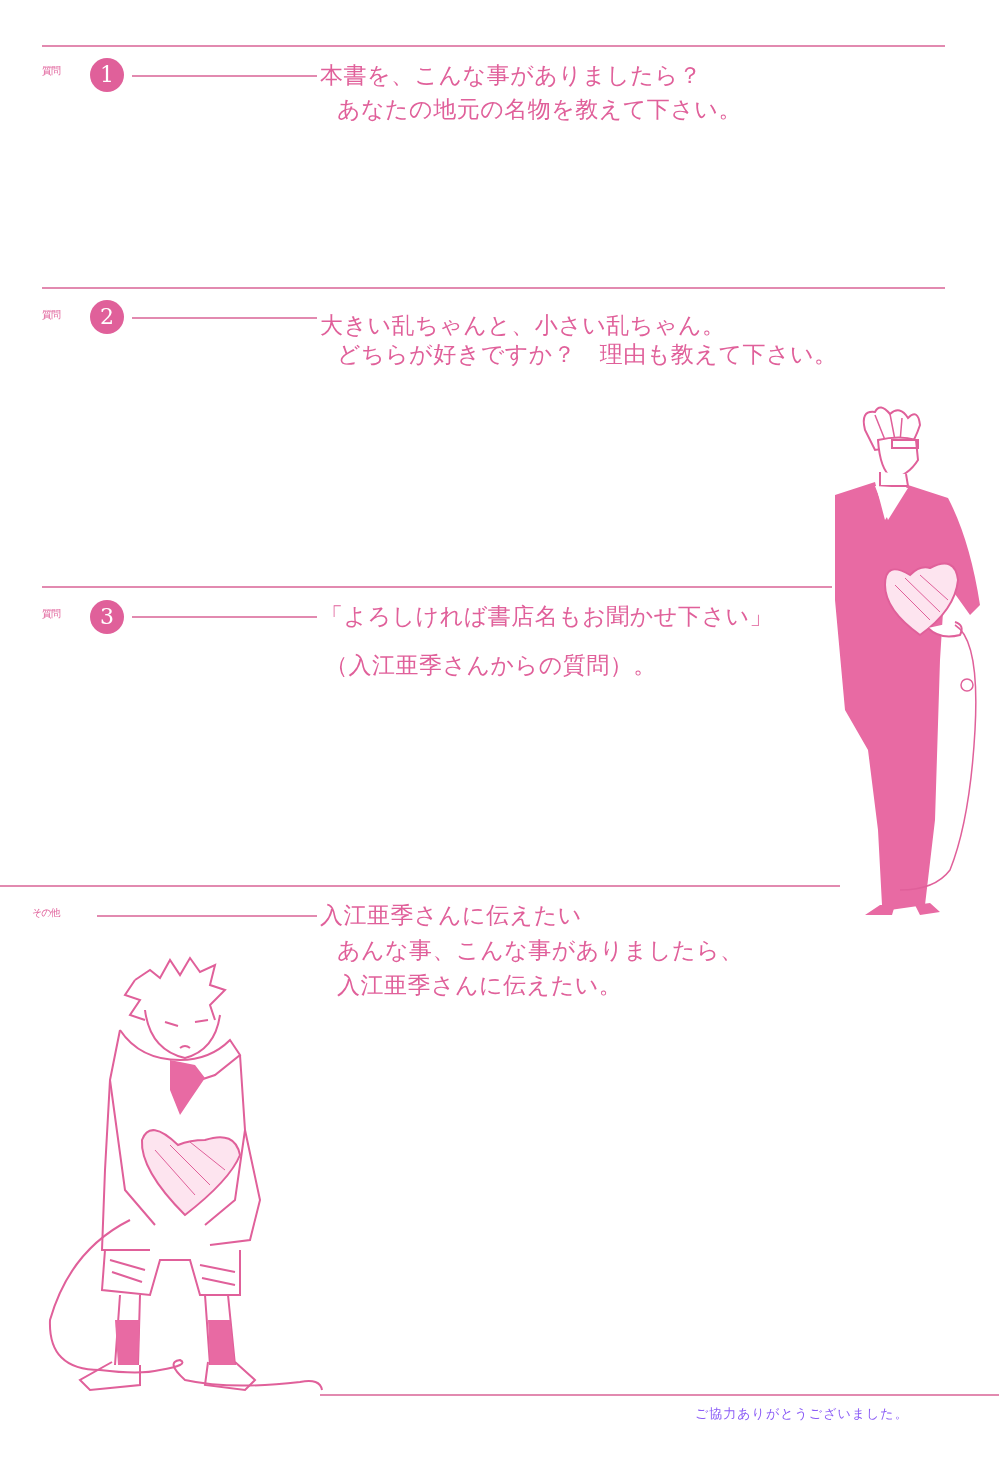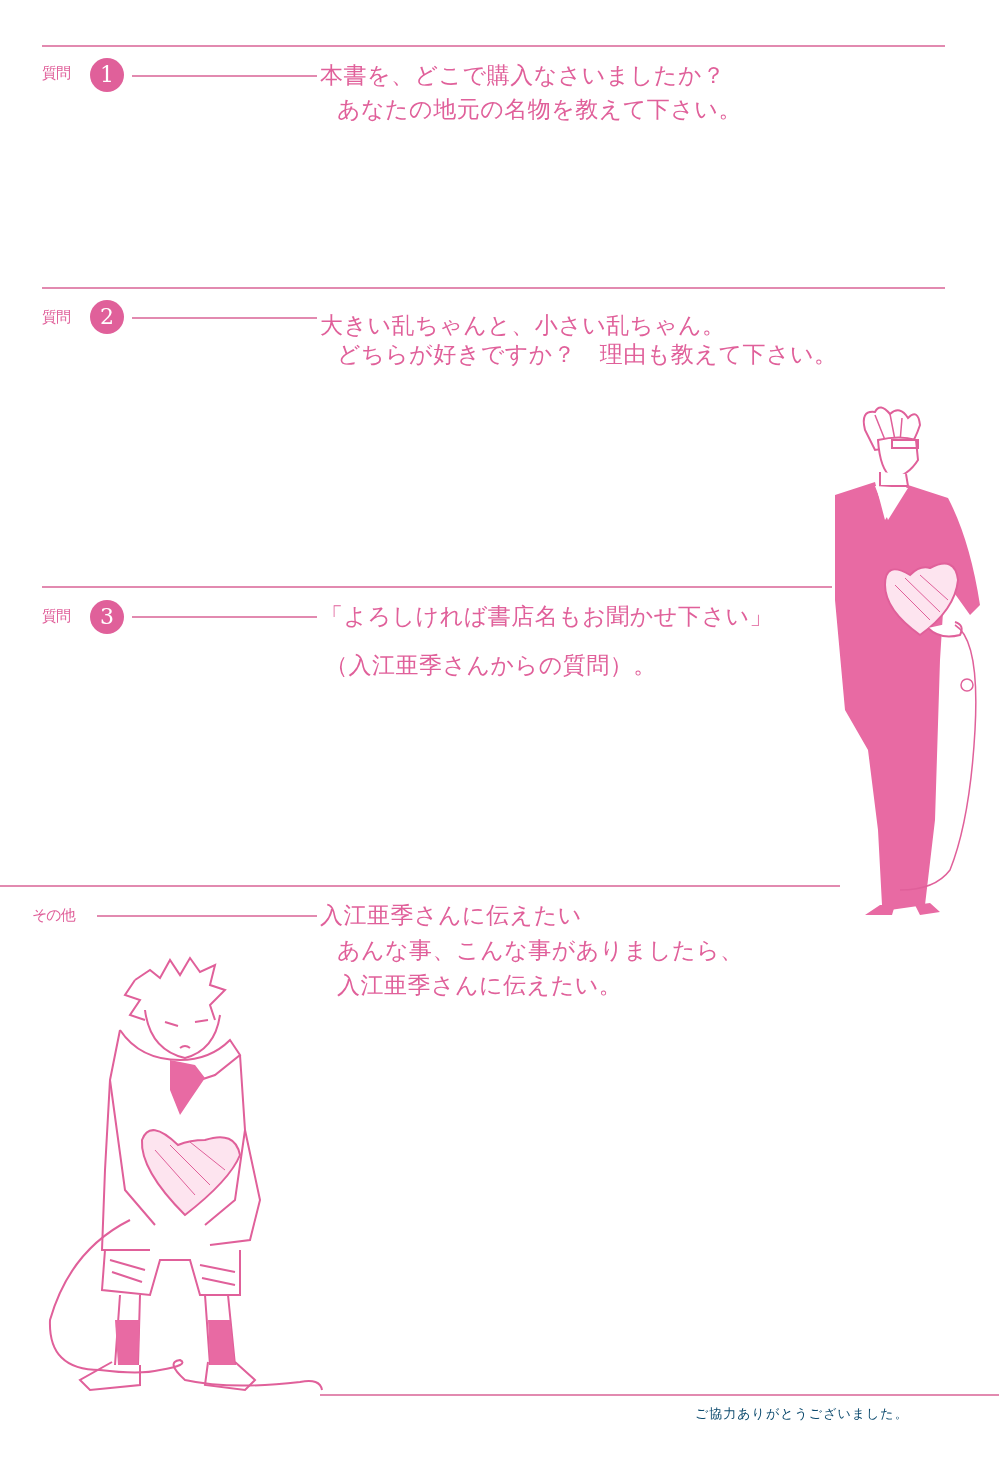--- a/index.html
+++ b/index.html
@@ -7,54 +7,54 @@
       width: 999px; height: 1478px; position: relative; overflow: hidden;
       font-family: "DejaVu Sans", "Liberation Sans", sans-serif;
       color: #e0609a;
     }
     .rule {
       position: absolute; height: 1.5px; background: #e28ab0;
     }
     .q-label {
       position: absolute;
       font-family: Liberation Serif, serif;
-      font-size: 15px; color: #e0609a; letter-spacing: -1px;
+      font-size: 10px; color: #e0609a; letter-spacing: -1px;
     }
     .q-badge {
       position: absolute; width: 34px; height: 34px; border-radius: 50%;
       background: #e0609a; color: #ffffff;
       font-family: "DejaVu Serif", "Liberation Serif", serif;
       font-size: 22px; line-height: 34px; text-align: center;
     }
     .leader {
       position: absolute; height: 1.5px; background: #e28ab0;
     }
     .q-text {
       position: absolute; font-size: 23px; line-height: 34px; color: #e0609a;
       white-space: pre; letter-spacing: 0.5px;
     }
     .thanks {
-      position: absolute; font-size: 13px; color: #0c4a6e; letter-spacing: 1px;
+      position: absolute; font-size: 13px; color: #8b5cf6; letter-spacing: 1px;
     }
     svg.illus { position: absolute; }
   </style>
 </head>
 <body>
 
 <div class="rule" style="left:42px; top:45px; width:903px;"></div>
 <div class="rule" style="left:42px; top:287px; width:903px;"></div>
 <div class="rule" style="left:42px; top:586px; width:790px;"></div>
 <div class="rule" style="left:0px; top:885px; width:840px;"></div>
 <div class="rule" style="left:320px; top:1394px; width:679px;"></div>
 
 <div>
   <span class="q-label" style="left:42px; top:64px;">質問</span>
   <span class="q-badge" style="left:90px; top:58px;">1</span>
   <div class="leader" style="left:132px; top:75px; width:185px;"></div>
-  <div class="q-text" style="left:320px; top:58px;">本書を、どこで購入なさいましたか？</div>
+  <div class="q-text" style="left:320px; top:58px;">本書を、こんな事がありましたら？</div>
   <div class="q-text" style="left:337px; top:92px;">あなたの地元の名物を教えて下さい。</div>
 </div>
 
 <div>
   <span class="q-label" style="left:42px; top:308px;">質問</span>
   <span class="q-badge" style="left:90px; top:300px;">2</span>
   <div class="leader" style="left:132px; top:317px; width:185px;"></div>
   <div class="q-text" style="left:320px; top:300px;margin-top:8px;">大きい乱ちゃんと、小さい乱ちゃん。</div>
   <div class="q-text" style="left:337px; top:337px;">どちらが好きですか？　理由も教えて下さい。</div>
 </div>

